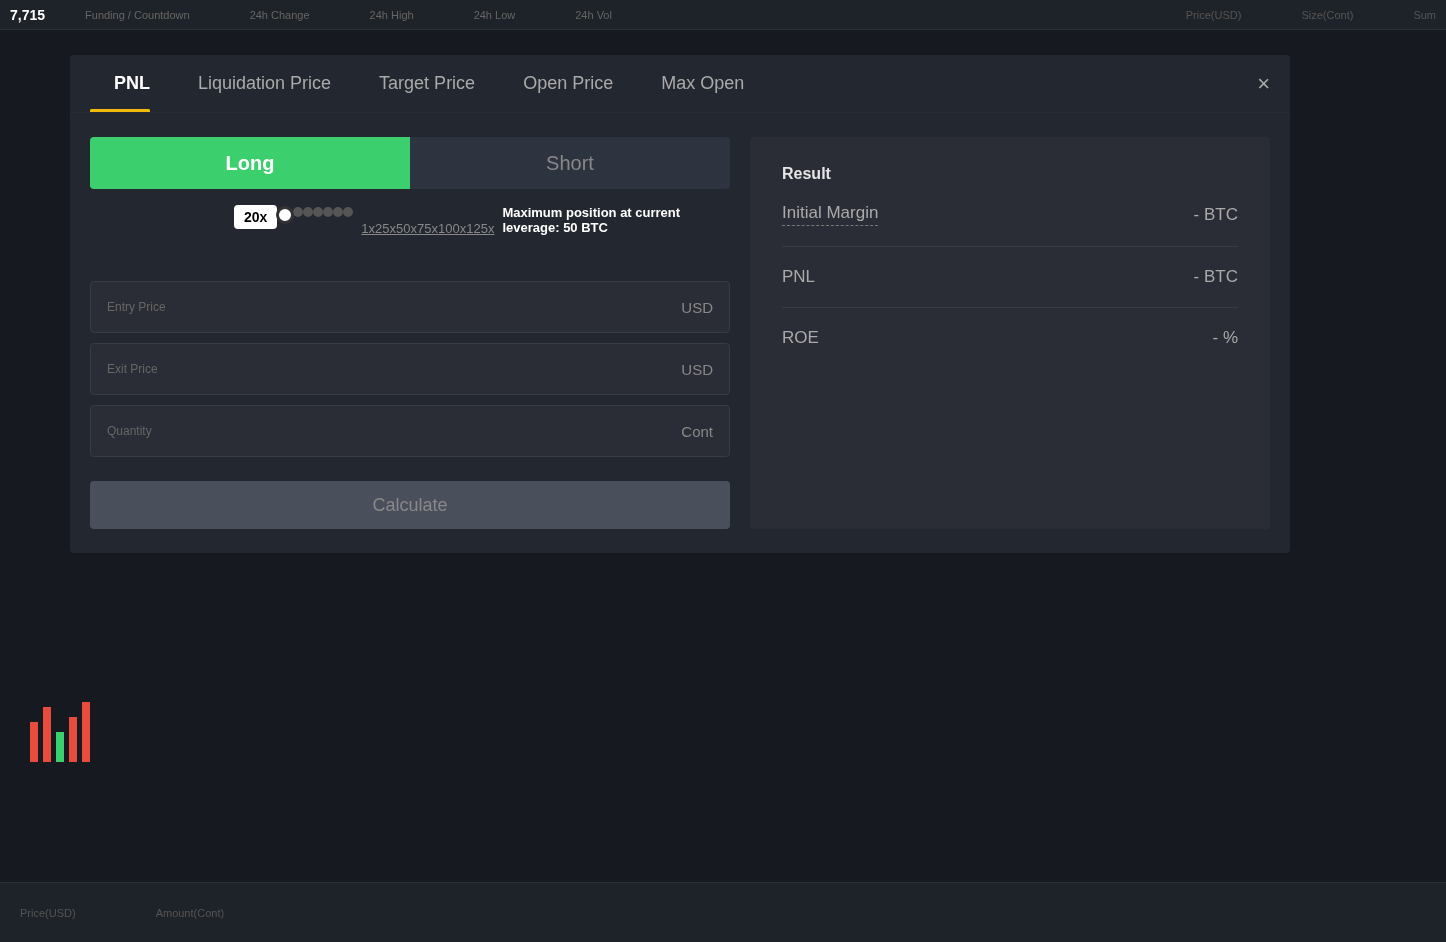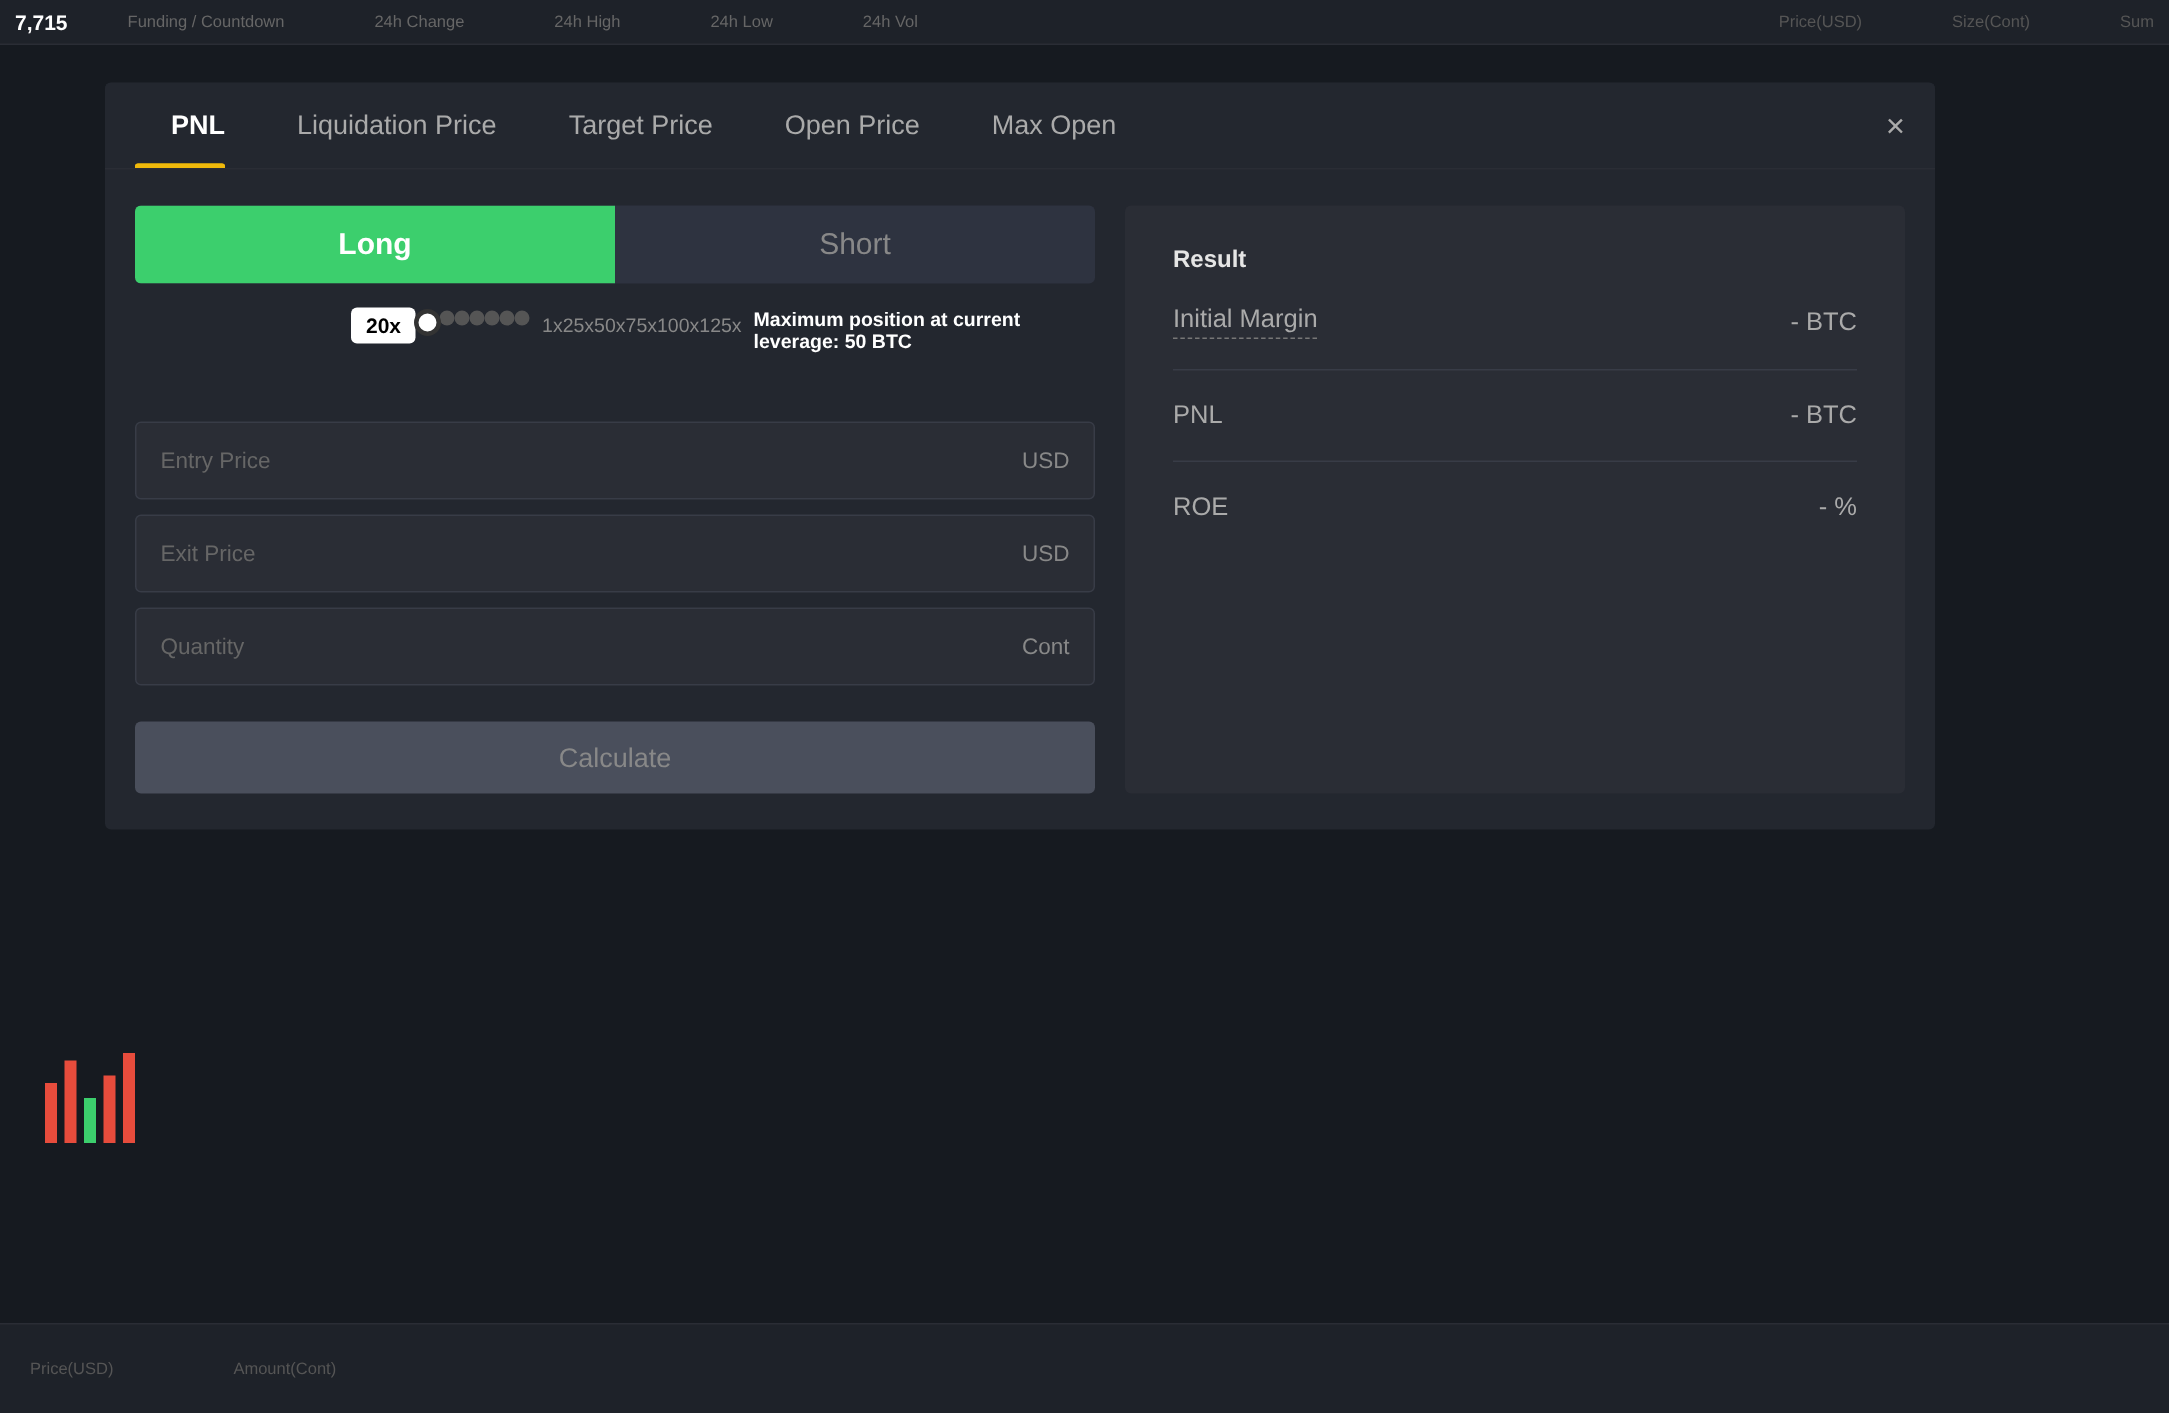--- a/index.html
+++ b/index.html
@@ -223,21 +223,22 @@
       height: 10px;
       background: #555;
       border-radius: 50%;
     }
 
     .leverage-labels {
       display: flex;
       justify-content: flex-end;
       color: #888;
       font-size: 13px;
-      margin-top: 4px;
+      margin-top: 16px;
+      text-decoration: underline;
     }
 
     .max-position-text {
       color: #888;
       font-size: 13px;
     }
     .max-position-text span {
       color: #fff;
       font-weight: 600;
     }
@@ -258,21 +259,21 @@
       align-items: center;
       padding: 0 16px;
       justify-content: space-between;
     }
 
     .calc-input input {
       background: transparent;
       border: none;
       outline: none;
       color: #bef264;
-      font-size: 15px;
+      font-size: 12px;
       flex: 1;
     }
 
     .calc-input input::placeholder {
       color: #666;
     }
 
     .calc-input .unit {
       color: #888;
       font-size: 15px;

